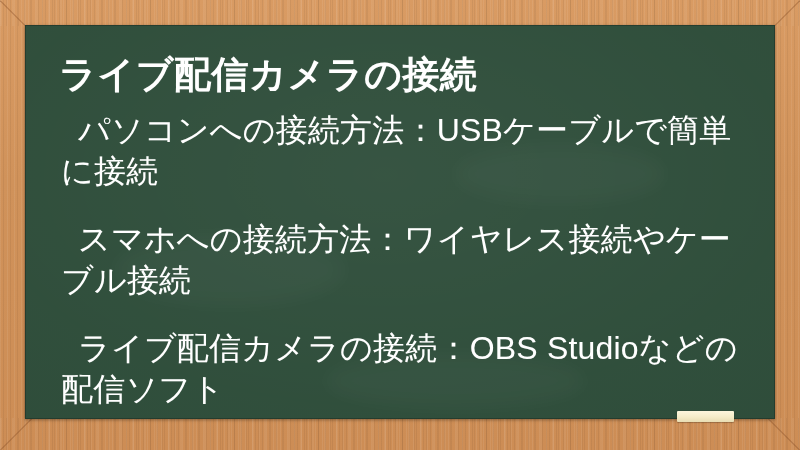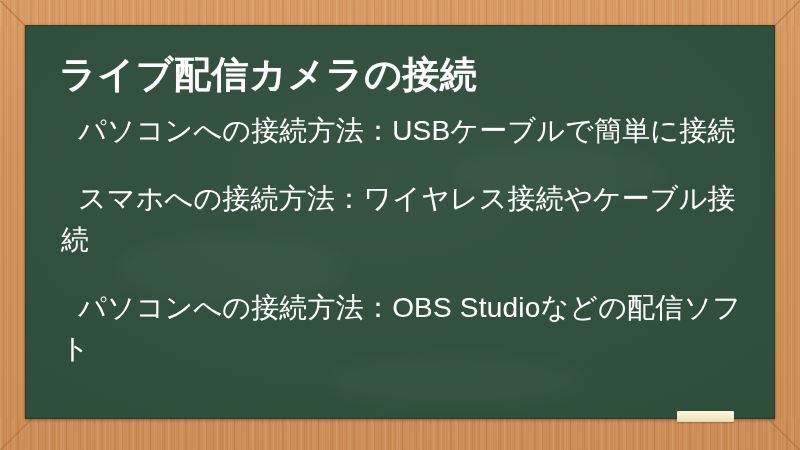--- a/index.html
+++ b/index.html
@@ -135,21 +135,21 @@
   }
 
   .point-list {
     position: absolute;
     left: 18px;
     top: 85px;
     width: 716px;
   }
   .point-item {
     color: #ffffff;
-    font-size: 28px;
+    font-size: 32px;
     line-height: 41px;
     font-weight: 400;
     letter-spacing: 0.2px;
     padding-left: 18px;
     text-indent: 17px;
     margin-bottom: 27px;
     text-shadow: 0 0 1px rgba(255,255,255,0.18);
   }
   .point-item:last-child { margin-bottom: 0; }
 
@@ -182,19 +182,19 @@
   <div class="board">
     <div class="smudge s1"></div>
     <div class="smudge s2"></div>
     <div class="smudge s3"></div>
 
     <div class="board-title">ライブ配信カメラの接続</div>
 
     <div class="point-list">
       <div class="point-item">パソコンへの接続方法：USBケーブルで簡単に接続</div>
       <div class="point-item">スマホへの接続方法：ワイヤレス接続やケーブル接続</div>
-      <div class="point-item">パソコンへの接続方法：OBS Studioなどの配信ソフト</div>
+      <div class="point-item">ライブ配信カメラの接続：OBS Studioなどの配信ソフト</div>
     </div>
   </div>
 
   <div class="chalk-stick"></div>
 
 </div>
 
 </body></html>

